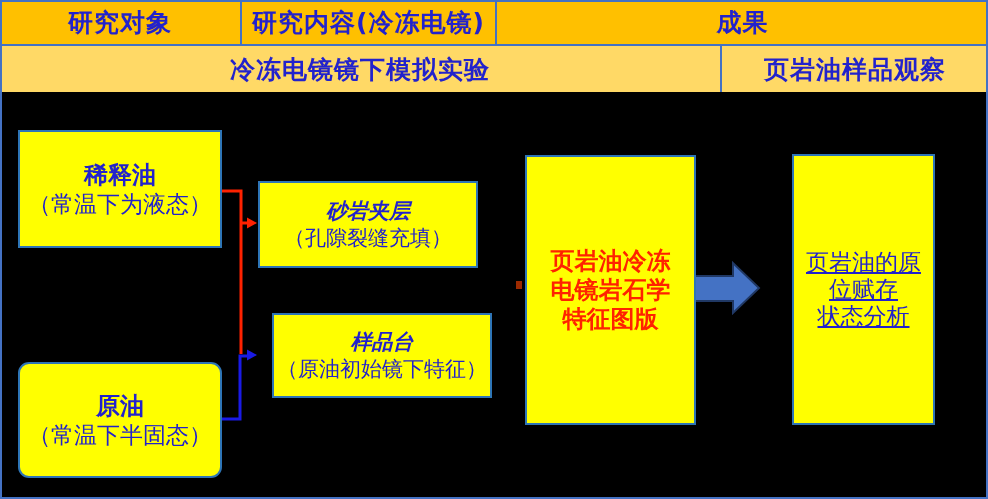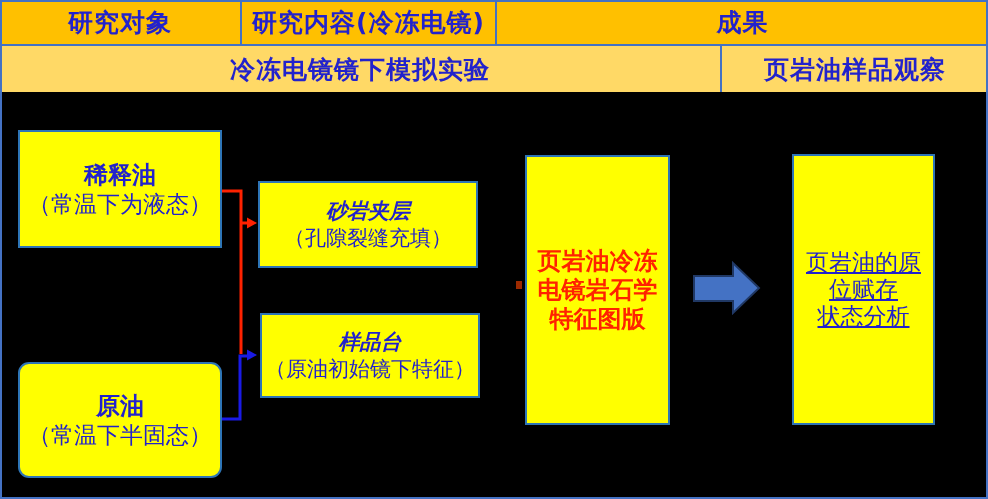--- a/index.html
+++ b/index.html
@@ -42,24 +42,24 @@
     position:absolute;background:var(--box-bg);border:2px solid var(--box-border);
     display:flex;flex-direction:column;align-items:center;justify-content:center;
     text-align:center;color:var(--box-text);z-index:10;
   }
   .ybox .t{font-weight:bold;}
   .box-diluted{left:18px;top:130px;width:204px;height:118px;}
   .box-diluted .t,.box-crude .t{font-size:24px;line-height:30px;}
   .box-diluted .s,.box-crude .s{font-size:23px;line-height:29px;}
   .box-crude{left:18px;top:362px;width:204px;height:116px;border-radius:11px;}
   .box-sand{left:258px;top:181px;width:220px;height:87px;}
-  .box-stage{left:260px;top:313px;width:220px;height:85px;}
+  .box-stage{left:272px;top:313px;width:220px;height:85px;}
   .box-sand .t,.box-stage .t{font-size:21px;line-height:28px;font-style:italic;}
   .box-sand .s,.box-stage .s{font-size:21px;line-height:27px;}
-  .box-chart{left:525px;top:155px;width:145px;height:270px;}
+  .box-chart{left:525px;top:155px;width:171px;height:270px;}
   .box-chart div{color:var(--red);font-weight:bold;font-size:24px;line-height:29px;}
   .box-result{left:792px;top:154px;width:143px;height:271px;text-decoration:underline;}
   .box-result div{font-size:23px;line-height:27px;}
   
   .overlay{position:absolute;left:0;top:0;z-index:8;pointer-events:none;}
 </style>
 </head>
 <body>
 
 <div class="canvas">

